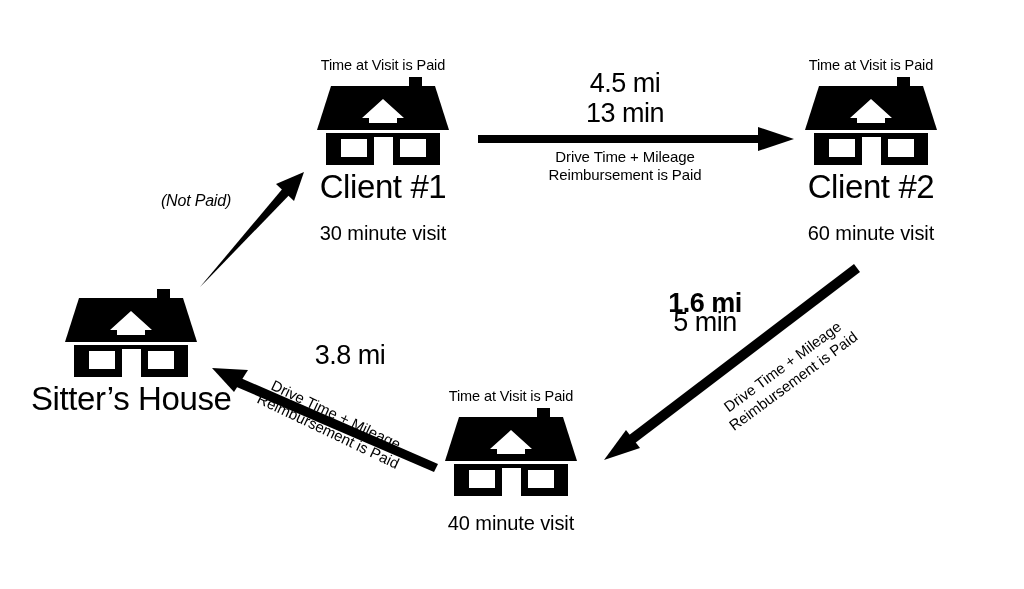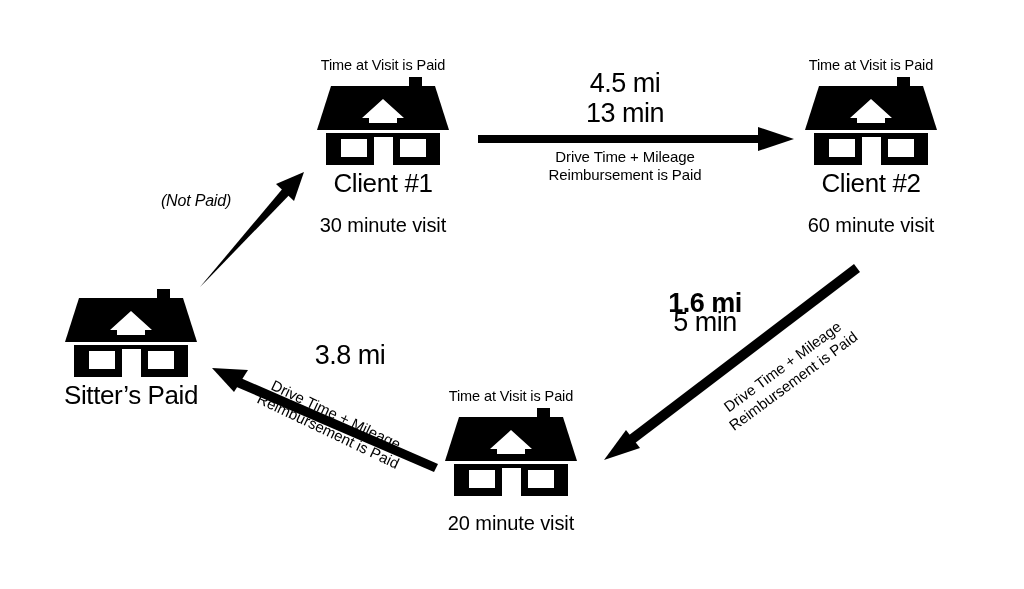--- a/index.html
+++ b/index.html
@@ -30,21 +30,21 @@
     letter-spacing: -0.1px;
     white-space: nowrap;
   }
   .house-wrap {
     width: 132px;
     height: 88px;
     margin: 3px auto 0 auto;
     display: block;
   }
   .node-title {
-    font-size: 26px;
+    font-size: 33px;
     line-height: 1.12;
     margin-top: 4px;
     letter-spacing: -0.4px;
     white-space: nowrap;
   }
   .node-sub {
     font-size: 20px;
     line-height: 1.1;
     margin-top: 16px;
     letter-spacing: -0.1px;
@@ -142,21 +142,21 @@
     <g fill="#000" stroke="none">
       <polygon points="224,112 228,104 26,16 22,25"></polygon>
       <polygon points="2,8 38,10 24,32"></polygon>
     </g>
   </svg>
 
   <div class="node" style="left:131px; top:286px;">
     <svg class="house-wrap" viewBox="0 0 132 88">
       <use href="#house-glyph"></use>
     </svg>
-    <div class="node-title">Sitter’s Paid</div>
+    <div class="node-title">Sitter’s House</div>
   </div>
 
   <div class="node" style="left:383px; top:58px;">
     <div class="node-caption">Time at Visit is Paid</div>
     <svg class="house-wrap" viewBox="0 0 132 88">
       <use href="#house-glyph"></use>
     </svg>
     <div class="node-title">Client #1</div>
     <div class="node-sub">30 minute visit</div>
   </div>
@@ -168,21 +168,21 @@
     </svg>
     <div class="node-title">Client #2</div>
     <div class="node-sub">60 minute visit</div>
   </div>
 
   <div class="node" style="left:511px; top:389px;">
     <div class="node-caption">Time at Visit is Paid</div>
     <svg class="house-wrap" viewBox="0 0 132 88">
       <use href="#house-glyph"></use>
     </svg>
-    <div class="node-sub">20 minute visit</div>
+    <div class="node-sub">40 minute visit</div>
   </div>
 
   <div class="txt txt-mid" style="left:126px; top:192px; width:140px;font-style:italic;">(Not Paid)</div>
 
   <div class="txt txt-big" style="left:560px; top:68px; width:130px;">4.5 mi</div>
   <div class="txt txt-big" style="left:560px; top:98px; width:130px;">13 min</div>
   <div class="txt txt-small" style="left:515px; top:148px; width:220px;">Drive Time + Mileage</div>
   <div class="txt txt-small" style="left:515px; top:166px; width:220px;">Reimbursement is Paid</div>
 
   <div class="txt txt-big" style="left:640px; top:288px; width:130px;font-weight:bold;">1.6 mi</div>

